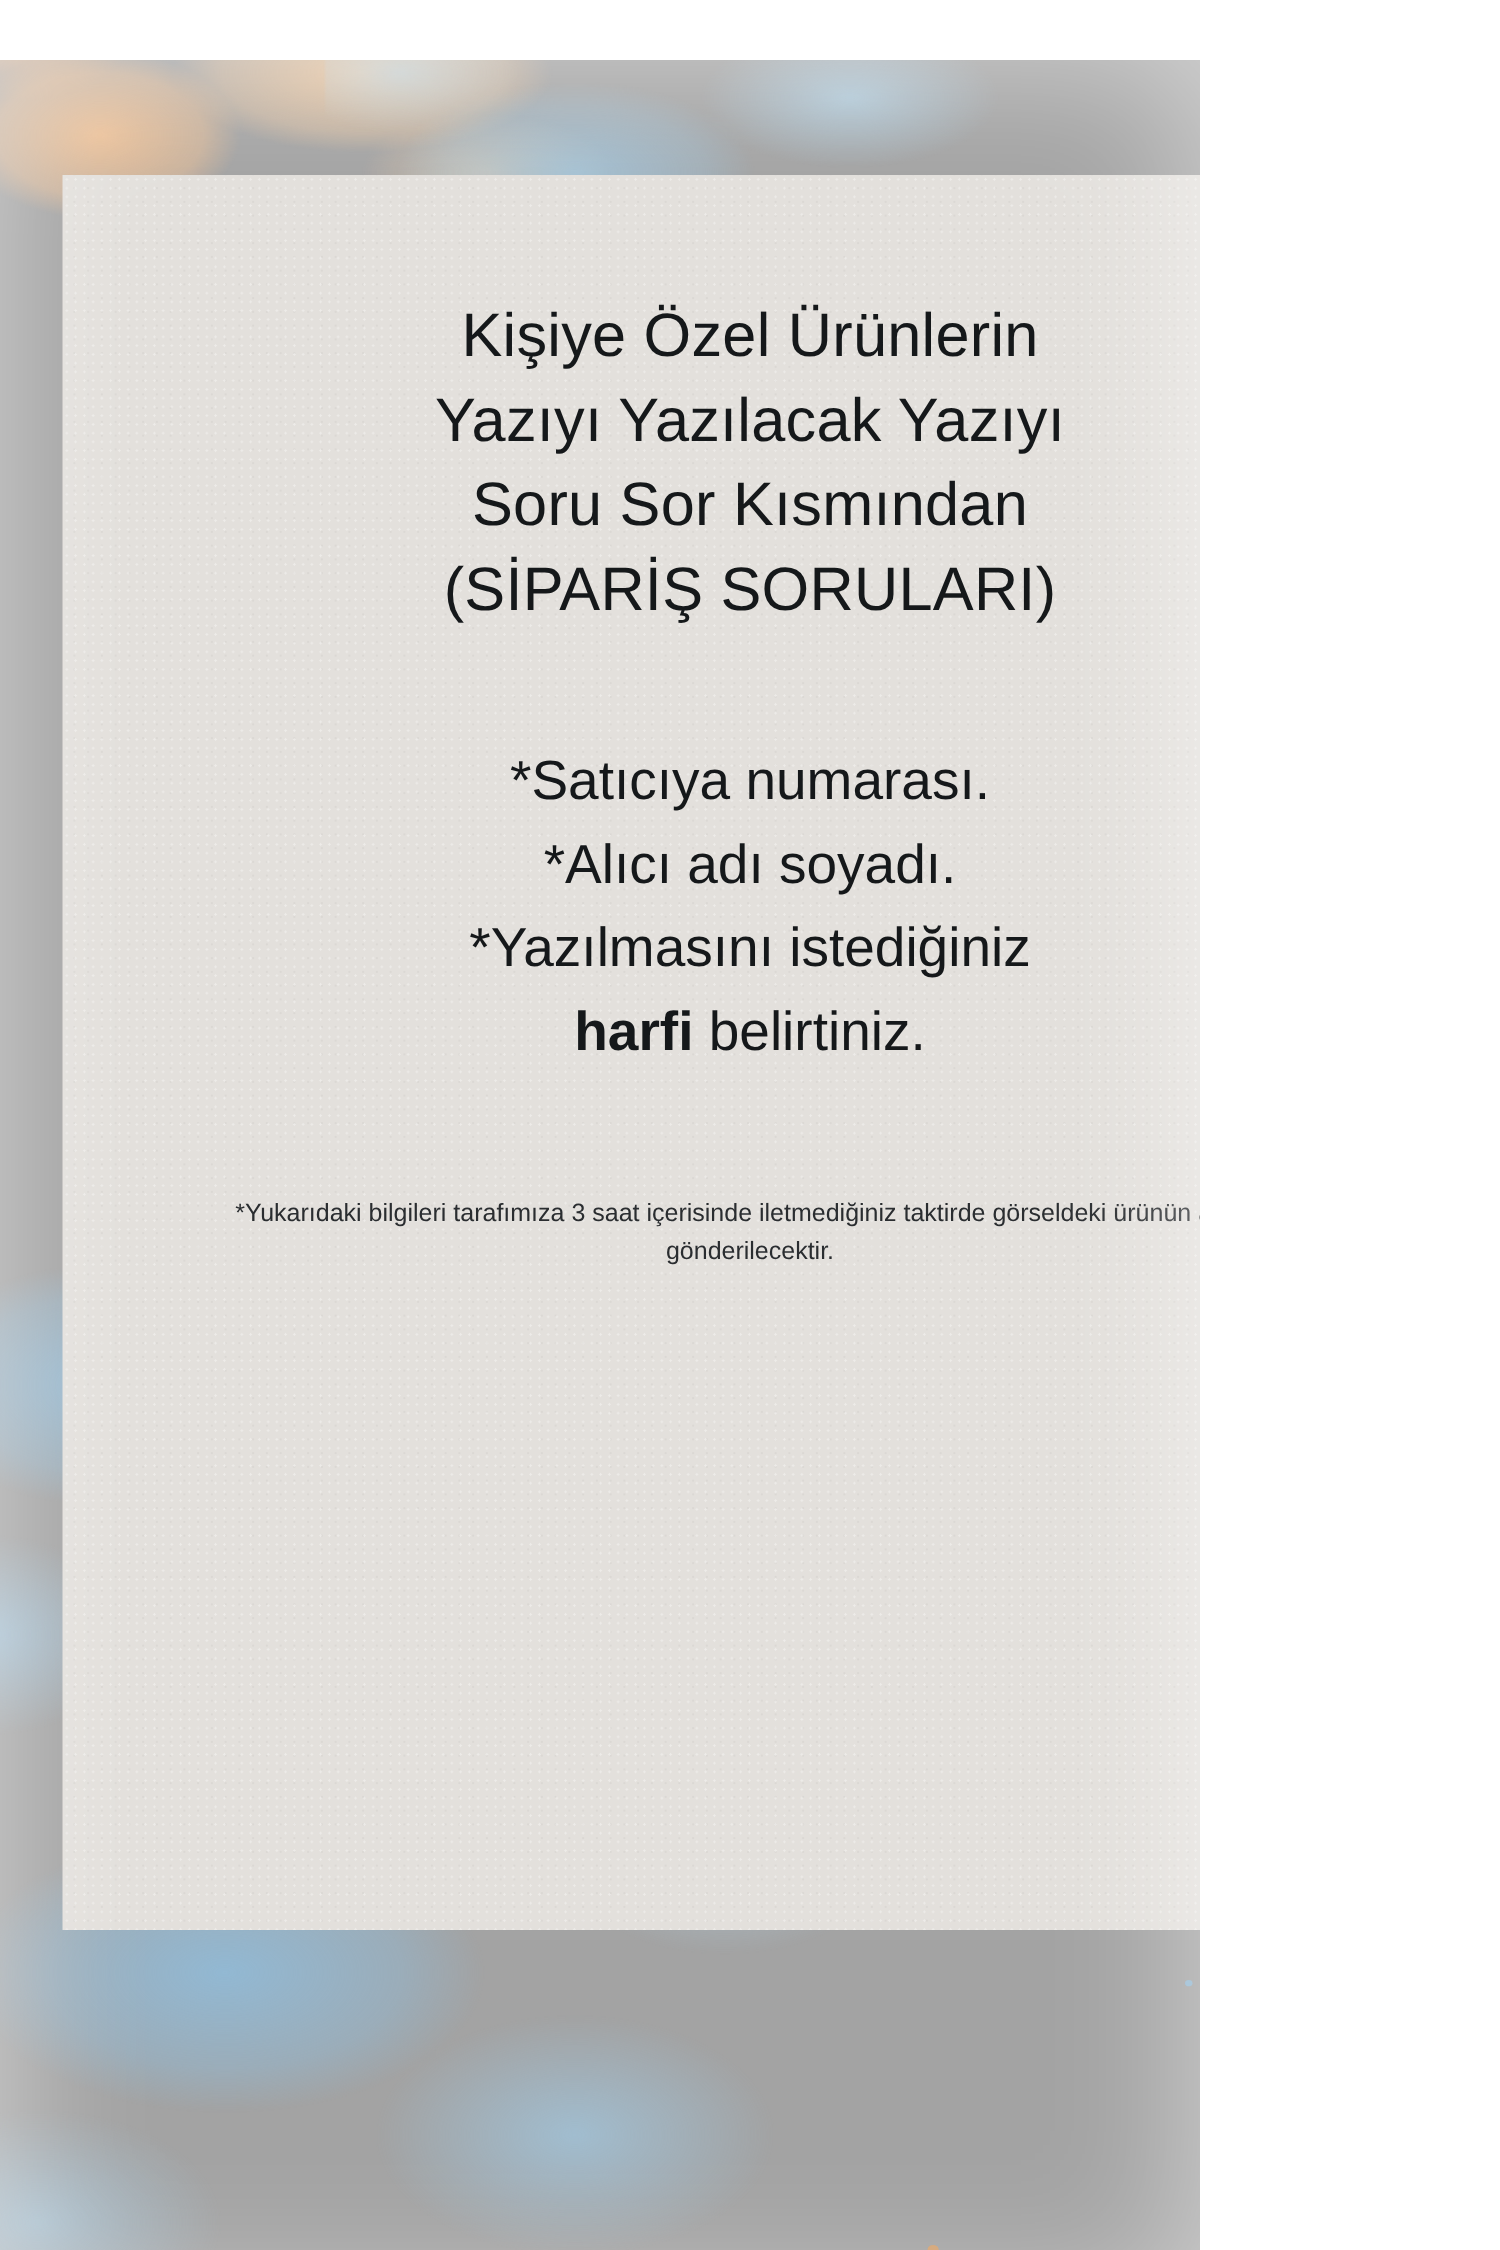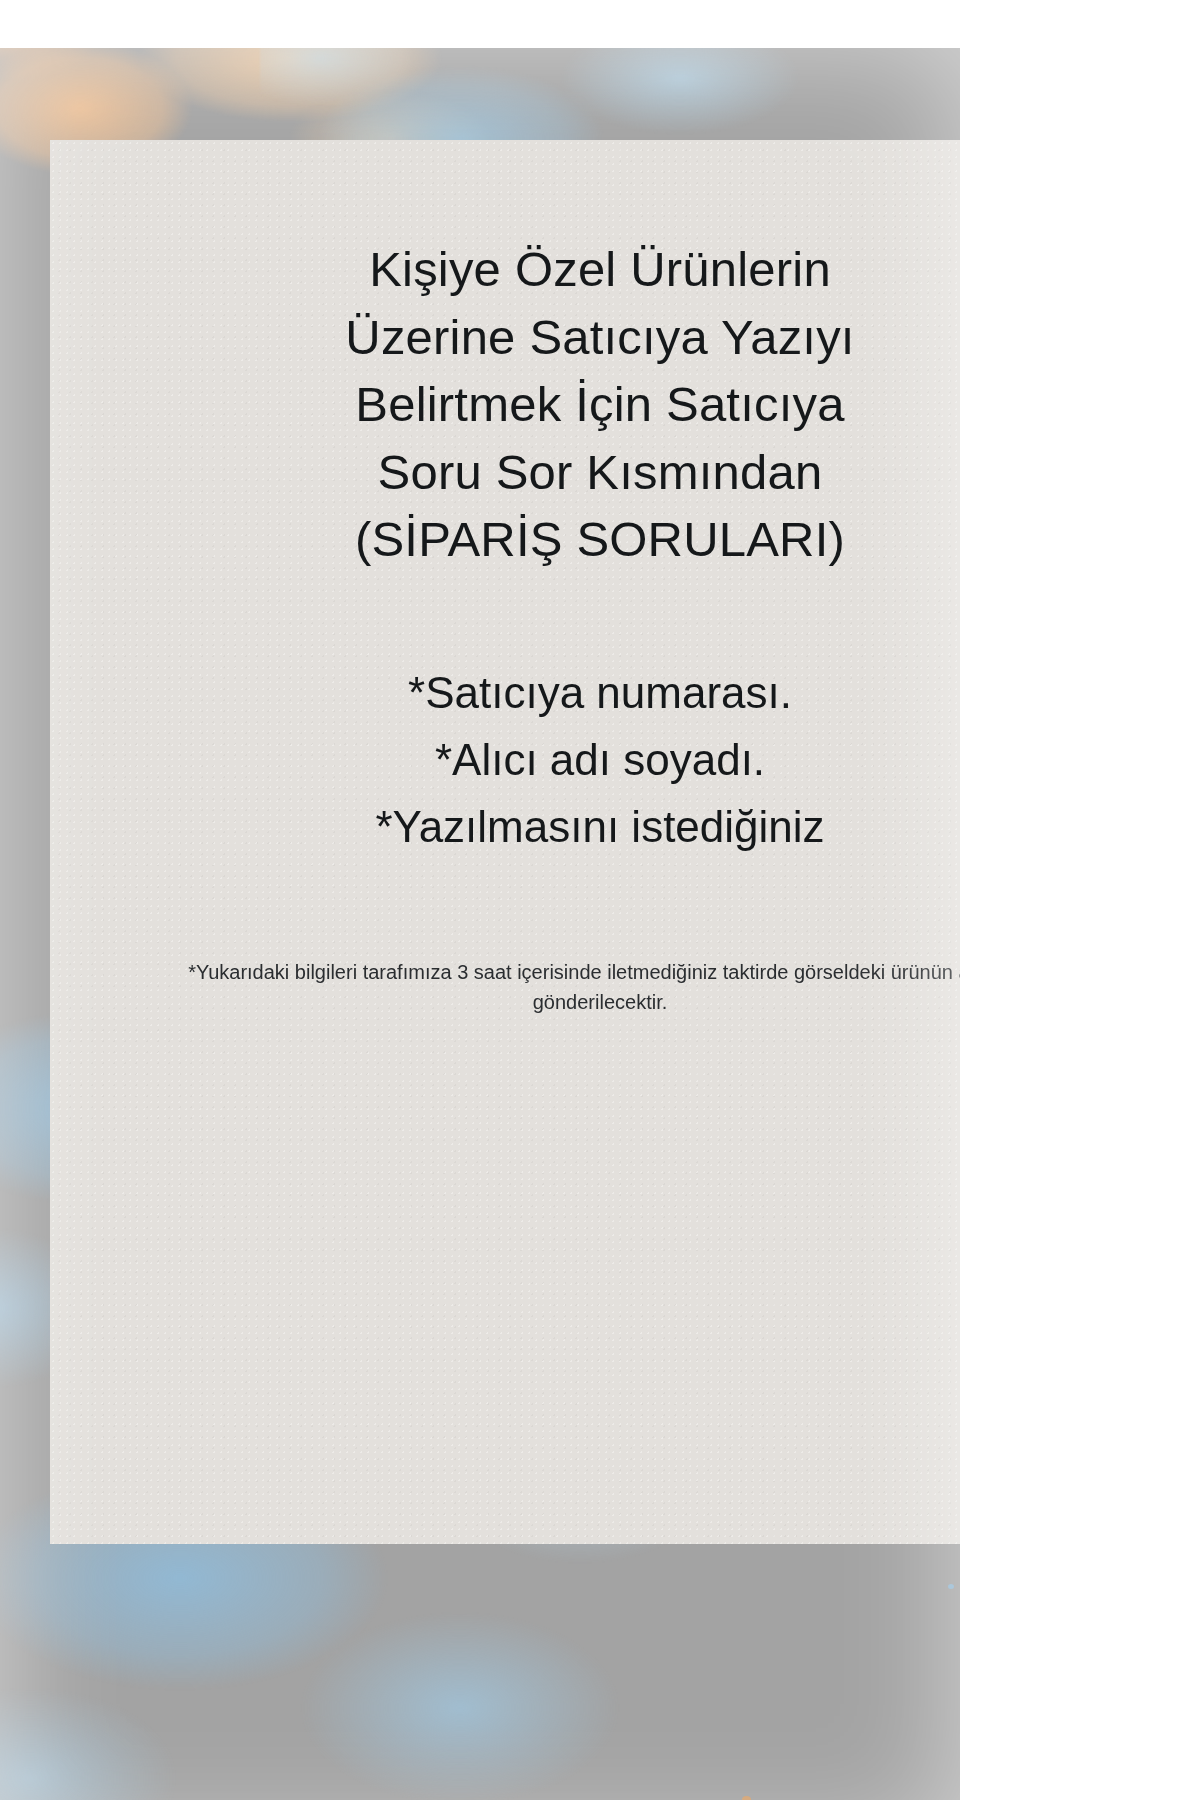--- a/index.html
+++ b/index.html
@@ -173,32 +173,32 @@
   <div class="speck" style="left:742px; top:1748px; width:9px; height:7px;"></div>
   <div class="speck" style="left:948px; top:1536px; width:6px; height:5px; background:rgba(143,188,219,0.8);"></div>
   <div class="speck" style="left:1046px; top:1612px; width:7px; height:6px; background:rgba(226,160,96,0.5);"></div>
   <div class="speck" style="left:196px; top:1764px; width:5px; height:5px; background:rgba(143,188,219,0.7);"></div>
 
   <div class="card">
     <div class="card-inner">
 
       <div class="headline">
         <div>Kişiye Özel Ürünlerin</div>
-        <div>Üzerine Satıcıya Yazıyı</div>
-        <div>Belirtmek İçin Satıcıya</div>
+        <div>Yazıyı Yazılacak Yazıyı</div>
         <div>Soru Sor Kısmından</div>
         <div>(SİPARİŞ SORULARI)</div>
       </div>
 
       <div class="gap-1"></div>
 
       <div class="bullets">
         <div>*Satıcıya numarası.</div>
         <div>*Alıcı adı soyadı.</div>
         <div>*Yazılmasını istediğiniz</div>
+        <div><span class="bold">harfi</span><span> belirtiniz.</span></div>
       </div>
 
       <div class="gap-2"></div>
 
       <div class="footnote">*Yukarıdaki bilgileri tarafımıza 3 saat içerisinde iletmediğiniz taktirde görseldeki ürünün aynısı gönderilecektir.</div>
 
     </div>
   </div>
 
   <div class="vignette"></div>

